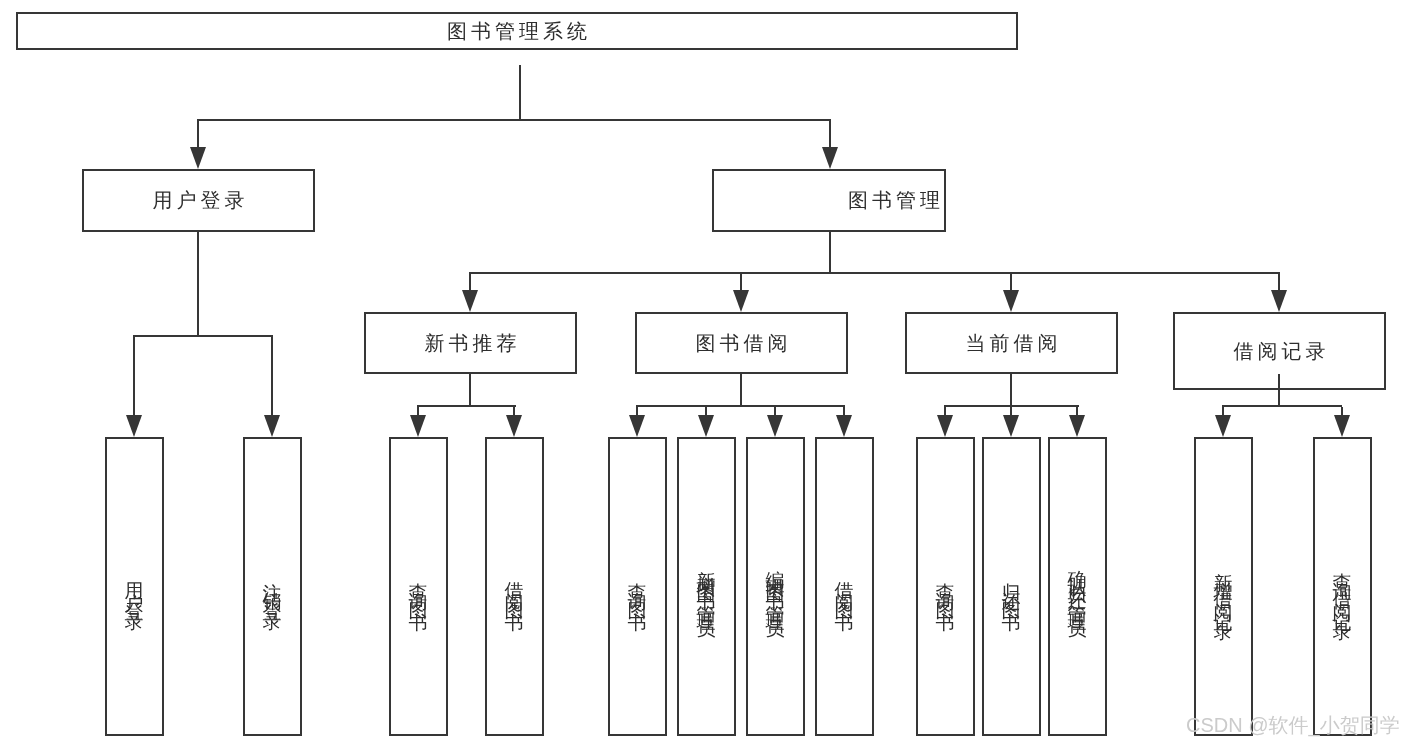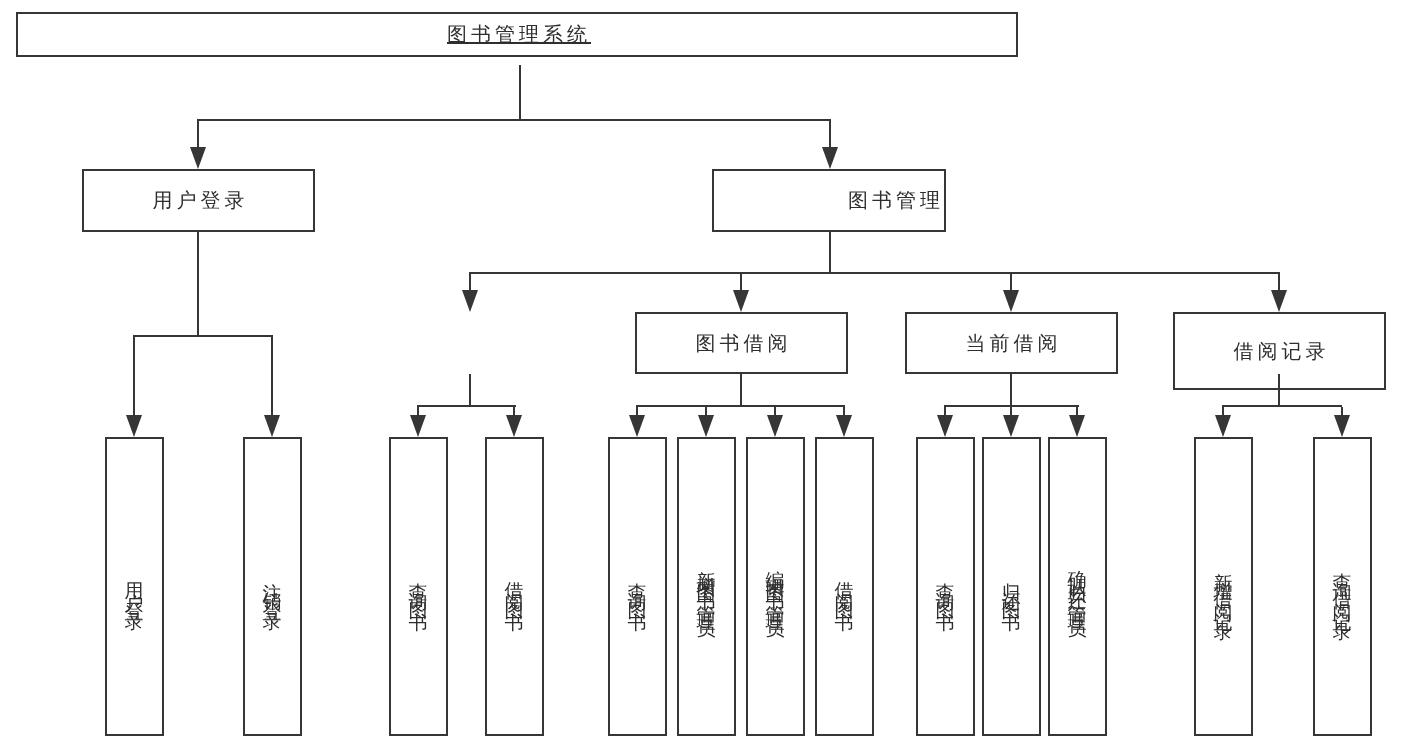--- a/index.html
+++ b/index.html
@@ -59,21 +59,21 @@
     color:#cbcbcb;
     white-space:nowrap;
     z-index:5;
   }
 </style>
 </head>
 <body>
 
 <div id="canvas">
 
-  <div class="box" style="left:16px;top:12px;width:1002px;height:45px;text-decoration:underline;">
+  <div class="box" style="left:16px;top:12px;width:1002px;height:38px;">
     <span class="hlabel">图书管理系统</span>
   </div>
 
   <div class="vl" style="left:519px;top:65px;height:54px;"></div>
   <div class="hl" style="left:197px;top:119px;width:634px;"></div>
   <div class="vl" style="left:197px;top:121px;height:26px;"></div>
   <div class="arr" style="left:190px;top:147px;"></div>
   <div class="vl" style="left:829px;top:121px;height:26px;"></div>
   <div class="arr" style="left:822px;top:147px;"></div>
 
@@ -95,20 +95,23 @@
   <div class="hl" style="left:469px;top:272px;width:811px;"></div>
   <div class="vl" style="left:469px;top:274px;height:16px;"></div>
   <div class="arr" style="left:462px;top:290px;"></div>
   <div class="vl" style="left:740px;top:274px;height:16px;"></div>
   <div class="arr" style="left:733px;top:290px;"></div>
   <div class="vl" style="left:1010px;top:274px;height:16px;"></div>
   <div class="arr" style="left:1003px;top:290px;"></div>
   <div class="vl" style="left:1278px;top:274px;height:16px;"></div>
   <div class="arr" style="left:1271px;top:290px;"></div>
 
+  <div class="box" style="left:364px;top:312px;width:213px;height:62px;">
+    <span class="hlabel">新书推荐</span>
+  </div>
   <div class="box" style="left:635px;top:312px;width:213px;height:62px;">
     <span class="hlabel">图书借阅</span>
   </div>
   <div class="box" style="left:905px;top:312px;width:213px;height:62px;">
     <span class="hlabel">当前借阅</span>
   </div>
   <div class="box" style="left:1173px;top:312px;width:213px;height:78px;">
     <span class="hlabel">借阅记录</span>
   </div>
 
@@ -183,14 +186,15 @@
     <span class="vlabel" style="letter-spacing:7px;">确认归还（管理员）</span>
   </div>
 
   <div class="vbox" style="left:1194px;top:437px;width:59px;height:299px;">
     <span class="vlabel">新增借阅记录</span>
   </div>
   <div class="vbox" style="left:1313px;top:437px;width:59px;height:299px;">
     <span class="vlabel">查询借阅记录</span>
   </div>
 
+  <div class="watermark">CSDN @软件_小贺同学</div>
 
 </div>
 
 </body></html>

